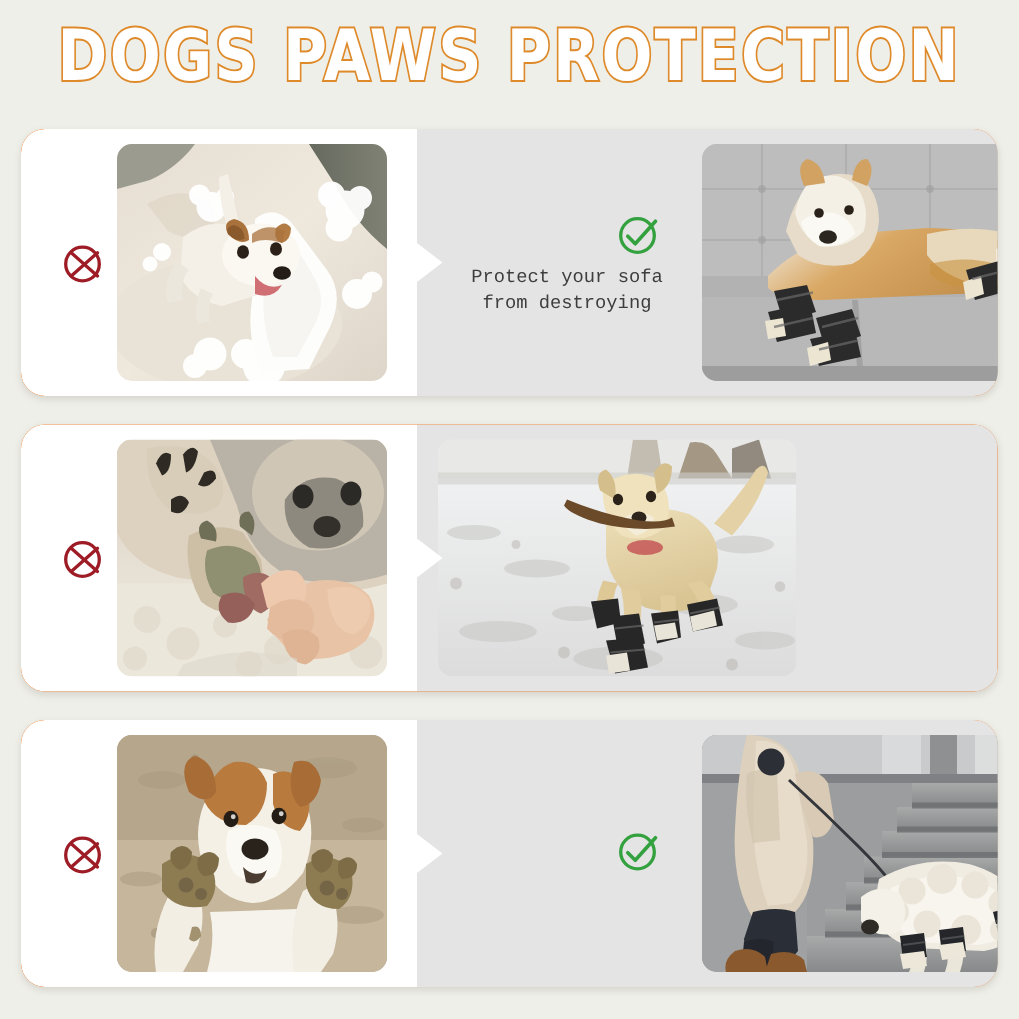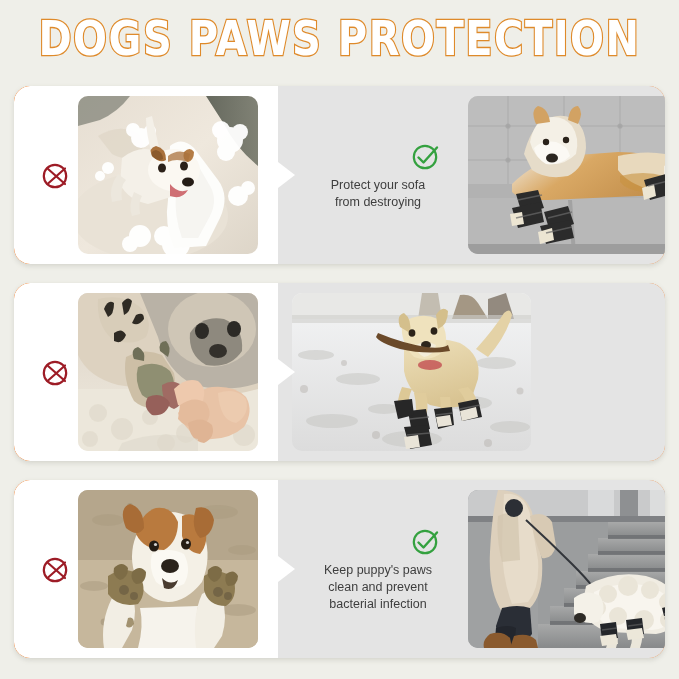--- a/index.html
+++ b/index.html
@@ -45,20 +45,21 @@
   .panel {
     position: absolute;
     left: 14px;
     width: 651px;
     height: 178px;
     border-radius: 16px;
     background: #f97316;
     box-shadow: 0 2px 5px rgba(120,120,105,0.22);
     overflow: hidden;
     display: flex;
+    font-family: Liberation Mono, monospace;
   }
   .panel-1 { top: 86px; }
   .panel-2 { top: 283px; }
   .panel-3 { top: 480px; }
 
   
   .left-zone {
     position: relative;
     width: 264px;
     flex: 0 0 264px;
@@ -498,23 +499,20 @@
   </div>
   <svg class="chevron" viewBox="0 0 17 26">
     <path d="M0 0 L17 13 L0 26 Z" fill="#ffffff"></path>
   </svg>
   <div class="right-zone">
     <div class="caption-block">
       <svg class="check-badge" viewBox="0 0 32 32">
         <circle cx="15" cy="17" r="11.2" fill="none" stroke="#34a13f" stroke-width="2.2"></circle>
         <path d="M8.5 17.5 L13.5 22.5 L27 7.5" fill="none" stroke="#34a13f" stroke-width="2.4" stroke-linecap="round" stroke-linejoin="round"></path>
       </svg>
-      <div class="caption-text">Keep puppy's paws
-clean and prevent
-bacterial infection</div>
     </div>
     <div class="photo-right">
       <svg viewBox="0 0 239 158" preserveAspectRatio="xMidYMid slice">
         <defs>
           <linearGradient id="stepG" x1="0" y1="0" x2="0" y2="1">
             <stop offset="0" stop-color="#a8a9a9"></stop>
               <stop offset="1" stop-color="#87898a"></stop>
           </linearGradient>
         </defs>
         <rect width="239" height="158" fill="#9b9d9e"></rect>

